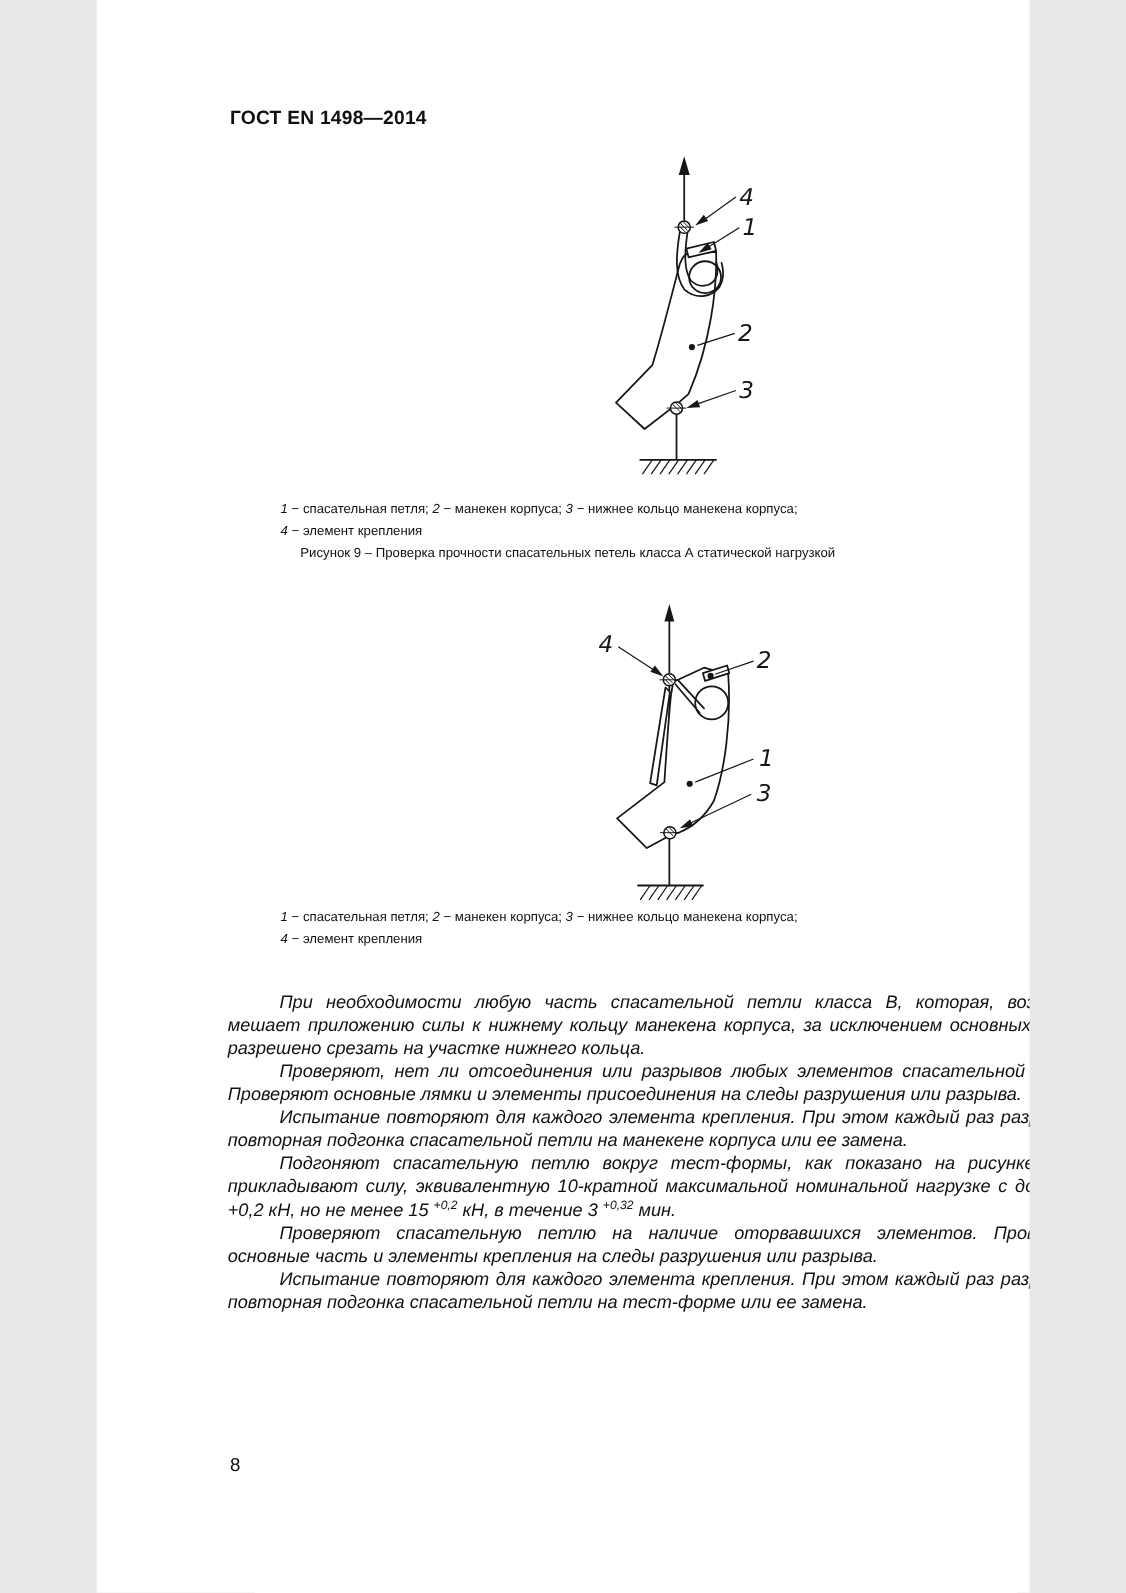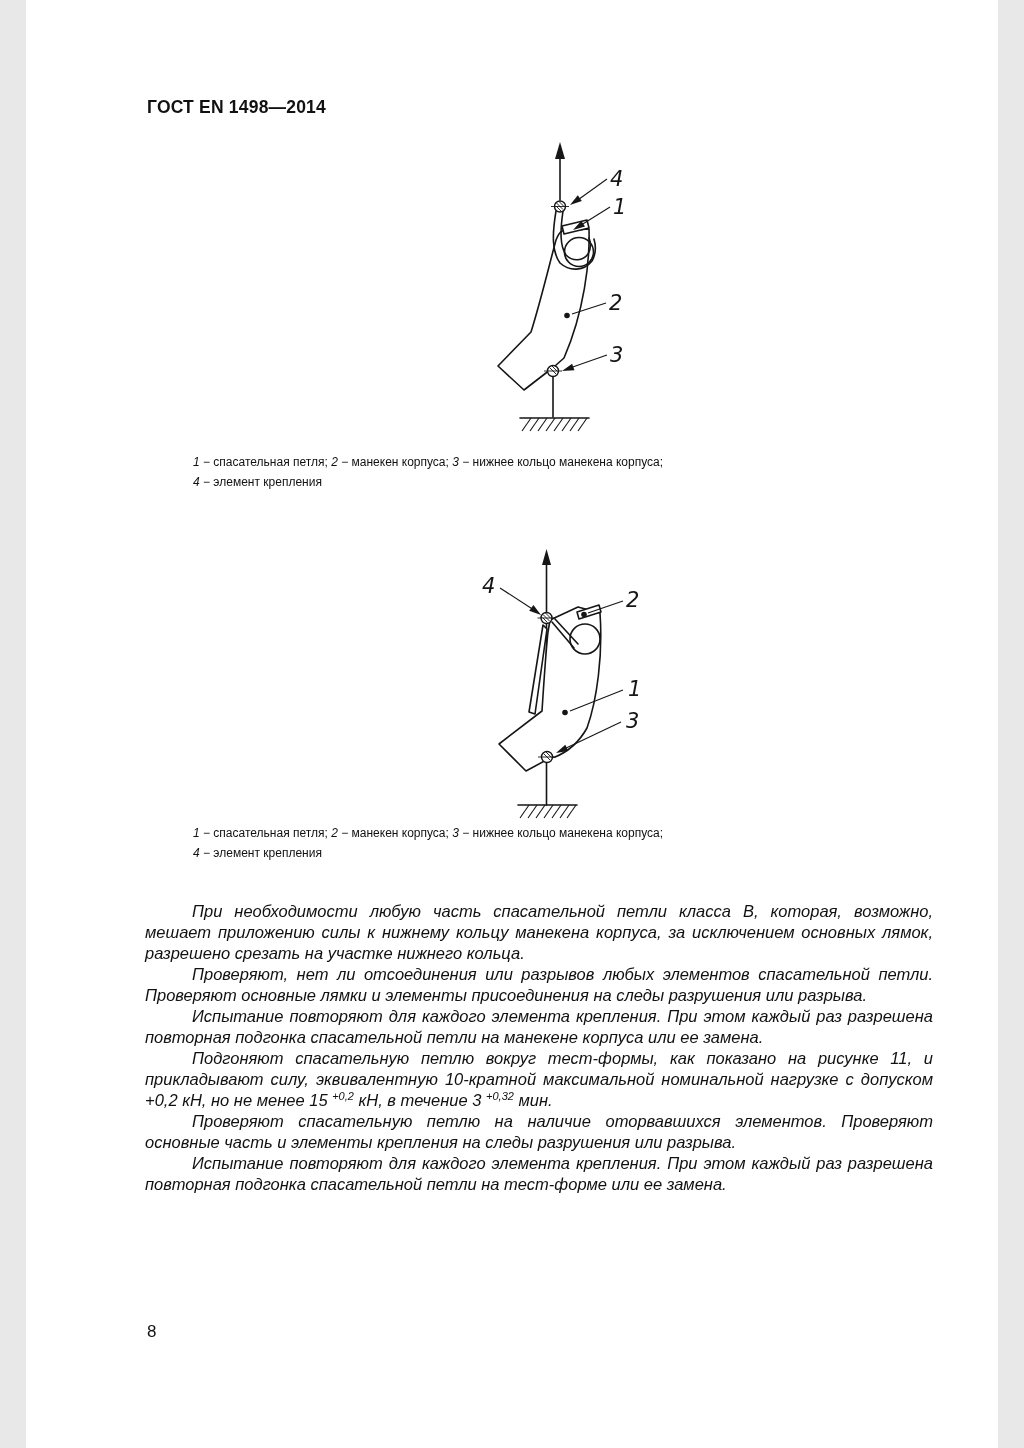--- a/index.html
+++ b/index.html
@@ -1,17 +1,17 @@
 <!DOCTYPE html>
 <html><head>
 <meta charset="utf-8">
 <style>
   html,body { margin:0; padding:0; background:#e8e8e8; }
   .page {
-    position:relative; width:972px; height:1448px; margin:0 auto;
+    position:relative; width:848px; height:1448px; margin:0 auto;
     background:#ffffff; color:#111;
     font-family:"Liberation Sans", sans-serif;
     overflow:hidden;
   }
   .doc-header {
     position:absolute; left:121px; top:97px;
     font-size:17.5px; font-weight:bold; letter-spacing:0.2px;
   }
   .fig { position:absolute; }
   .fig svg { display:block; }
@@ -116,20 +116,21 @@
         <line class="lead" x1="581" y1="355" x2="541" y2="369"></line>
         <polygon class="fillb" points="536,371 548.5,370.3 546.1,363.7"></polygon>
         <text class="fig-num" x="584" y="362">3</text>
       </g>
     </svg>
   </div>
 
   <div class="legend" style="top:452px;">
     <div class="legend-line"><span class="it">1</span><span> − спасательная петля; </span><span class="it">2</span><span> − манекен корпуса; </span><span class="it">3</span><span> − нижнее кольцо манекена корпуса;</span></div>
     <div class="legend-line"><span class="it">4</span><span> − элемент крепления</span></div>
+    <div class="fig-caption">Рисунок 9 – Проверка прочности спасательных петель класса А статической нагрузкой</div>
   </div>
 
   <div class="fig" style="left:430px; top:540px;">
     <svg width="250" height="290" viewBox="430 540 250 290">
 
       <g>
         <line class="ln" x1="520.5" y1="612" x2="520.5" y2="564"></line>
         <polygon class="fillb" points="520.5,549 516,565 525,565"></polygon>
       </g>
 

